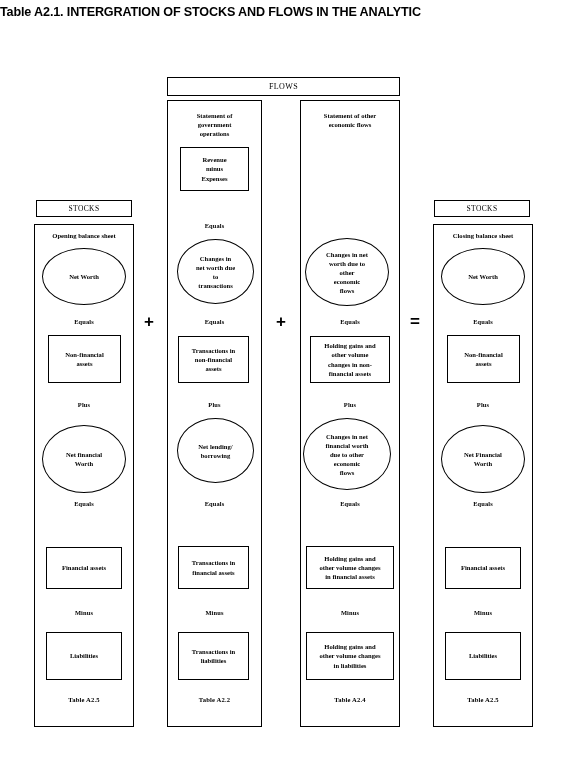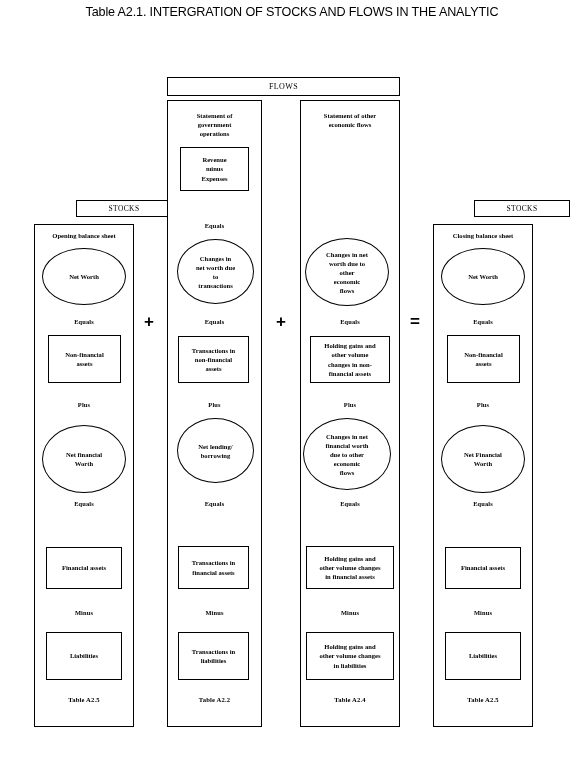--- a/index.html
+++ b/index.html
@@ -10,23 +10,22 @@
     font-family:"Liberation Serif", serif;
     color:#000000;
     overflow:hidden;
     position:relative;
   }
   .page{position:absolute;left:0;top:0;width:584px;height:772px;}
 
   
   .title{
     position:absolute;left:0;top:4px;width:584px;
-    text-align:center;
     font-family:"Liberation Sans", sans-serif;
-    font-weight:normal;
+    font-weight:bold;
     font-size:12.6px;
     line-height:17px;
     letter-spacing:-0.15px;
   }
 
   
   .flows-box{
     position:absolute;left:167px;top:77px;width:233px;height:19px;
     border:1px solid #000;
     box-sizing:border-box;
@@ -36,21 +35,20 @@
   }
 
   
   .stocks-box{
     position:absolute;top:200px;height:17px;
     border:1px solid #000;
     box-sizing:border-box;
     display:flex;align-items:center;justify-content:center;
     font-size:7.5px;
     letter-spacing:0.4px;
-    margin-left:40px;
   }
   .stocks-1{left:36px;width:96px;}
   .stocks-4{left:434px;width:96px;}
 
   
   .panel{
     position:absolute;
     border:1px solid #000;
     box-sizing:border-box;
     background:#fff;

